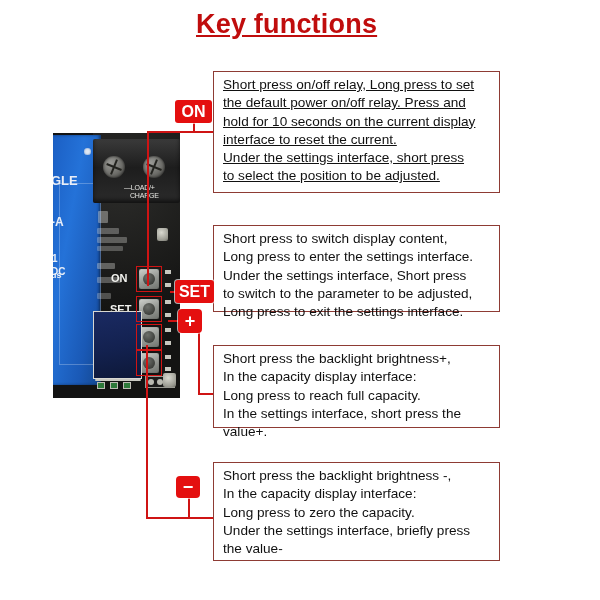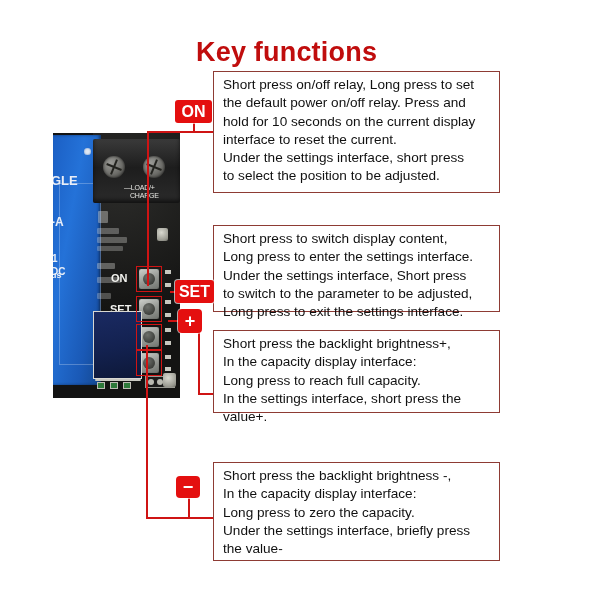--- a/index.html
+++ b/index.html
@@ -15,45 +15,46 @@
     width: 600px;
     height: 600px;
     background: #ffffff;
     overflow: hidden;
   }
 
   
   .title {
     position: absolute;
     left: 196px;
-    top: 37px;
+    top: 9px;
     width: 300px;
     font-size: 27px;
     font-weight: bold;
     color: #c00d0d;
     letter-spacing: 0.2px;
     white-space: nowrap;
+    text-decoration: underline;
   }
 
   
   .callout {
     position: absolute;
     box-sizing: border-box;
     border: 1.3px solid #8e3b34;
     background: #ffffff;
     font-size: 13.6px;
     line-height: 18.3px;
     color: #111111;
     padding: 4px 6px 4px 9px;
     white-space: pre-line;
     z-index: 6;
   }
-  #callout-on  { left: 213px; top: 71px;  width: 287px; height: 122px; }
+  #callout-on  { left: 213px; top: 71px;  width: 287px; height: 122px; text-decoration: underline; }
   #callout-set { left: 213px; top: 225px; width: 287px; height: 87px; }
-  #callout-plus{ left: 213px; top: 330px; width: 287px; height: 83px; }
+  #callout-plus{ left: 213px; top: 345px; width: 287px; height: 83px; }
   #callout-minus{left: 213px; top: 462px; width: 287px; height: 99px; }
 
   
   .badge {
     position: absolute;
     box-sizing: border-box;
     background: #e40f0f;
     color: #ffffff;
     font-weight: bold;
     display: flex;

